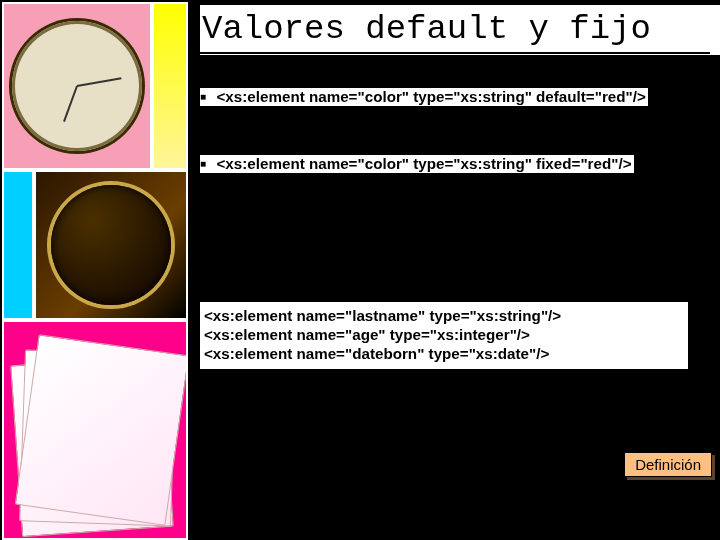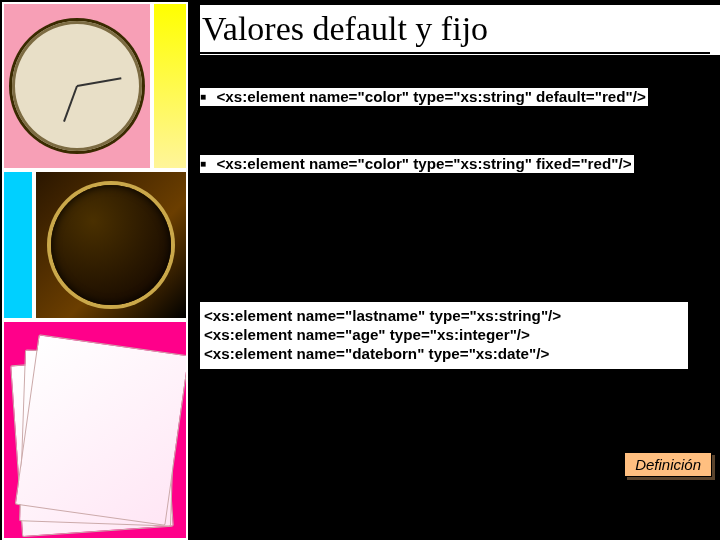--- a/index.html
+++ b/index.html
@@ -46,21 +46,21 @@
   .content {
     position: absolute;
     left: 200px; top: 0;
     width: 520px;
     height: 540px;
     color: #000;
   }
   .title {
     position: absolute;
     left: 0; top: 10px;
-    font-family: Liberation Serif, serif;
+    font-family: Liberation Mono, monospace;
     font-size: 34px;
     color: #000; 
     font-weight: normal;
     padding: 0 6px 2px 2px;
     text-shadow: 0 0 1px #fff; 
   }
   .title-box {
     position:absolute;
     left:0; top:5px;
     width: 520px;
@@ -106,21 +106,20 @@
     right: 8px;
     top: 452px;
     background:#ffbf80;
     border: 1px solid #000;
     padding: 3px 10px;
     font-family: Arial, sans-serif;
     font-size: 15px;
     color:#000;
     box-shadow: 3px 3px 0 rgba(255,191,128,0.35);
     cursor: pointer;
-    font-style: italic;
   }
   .bullet { color:#000; font-size:10px; vertical-align:2px; padding-right:4px; }
 </style>
 </head>
 <body>
 
 <div class="sidebar">
   <div class="tile t1">
     <div class="clock">
       <div class="hand h1"></div>

